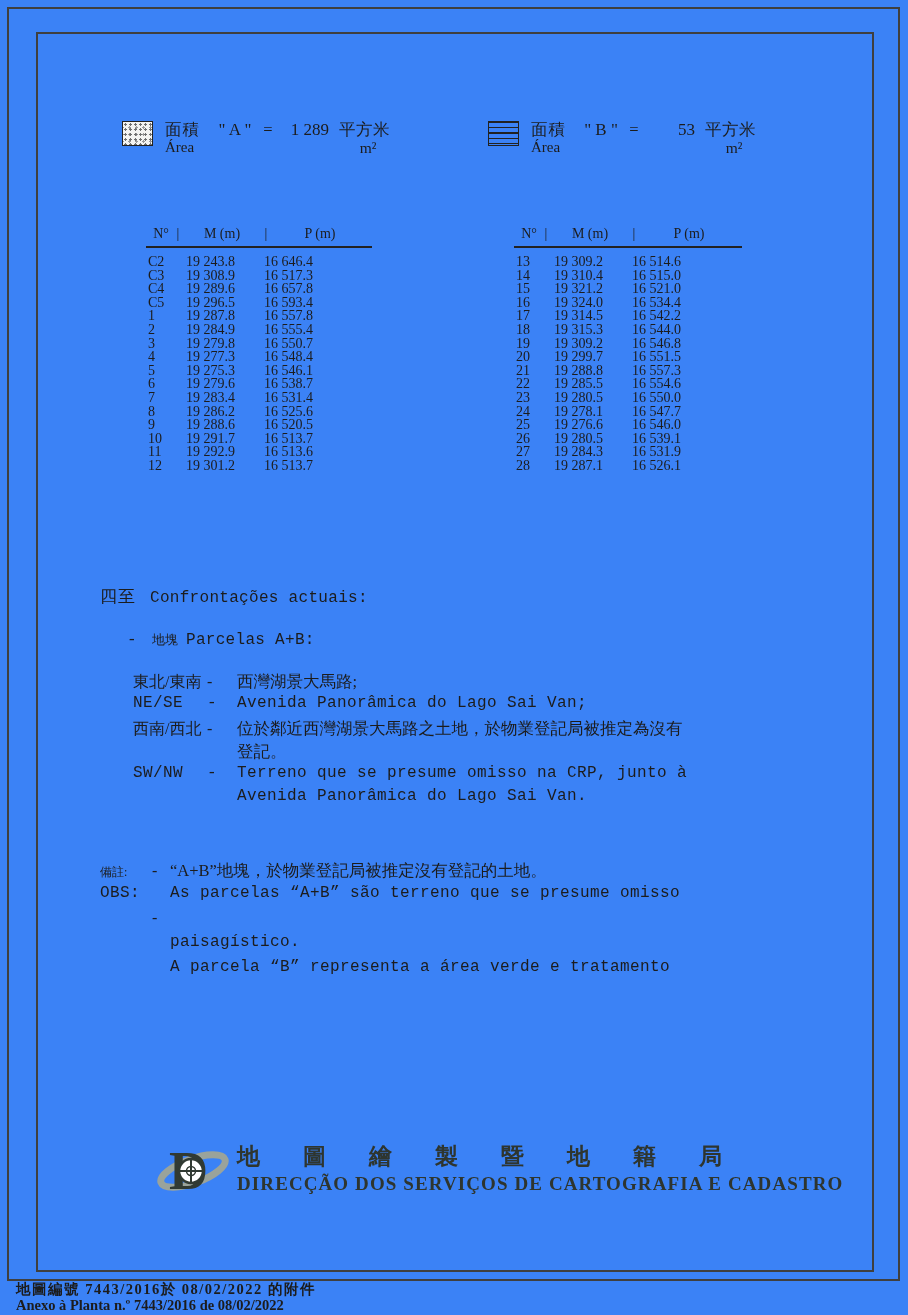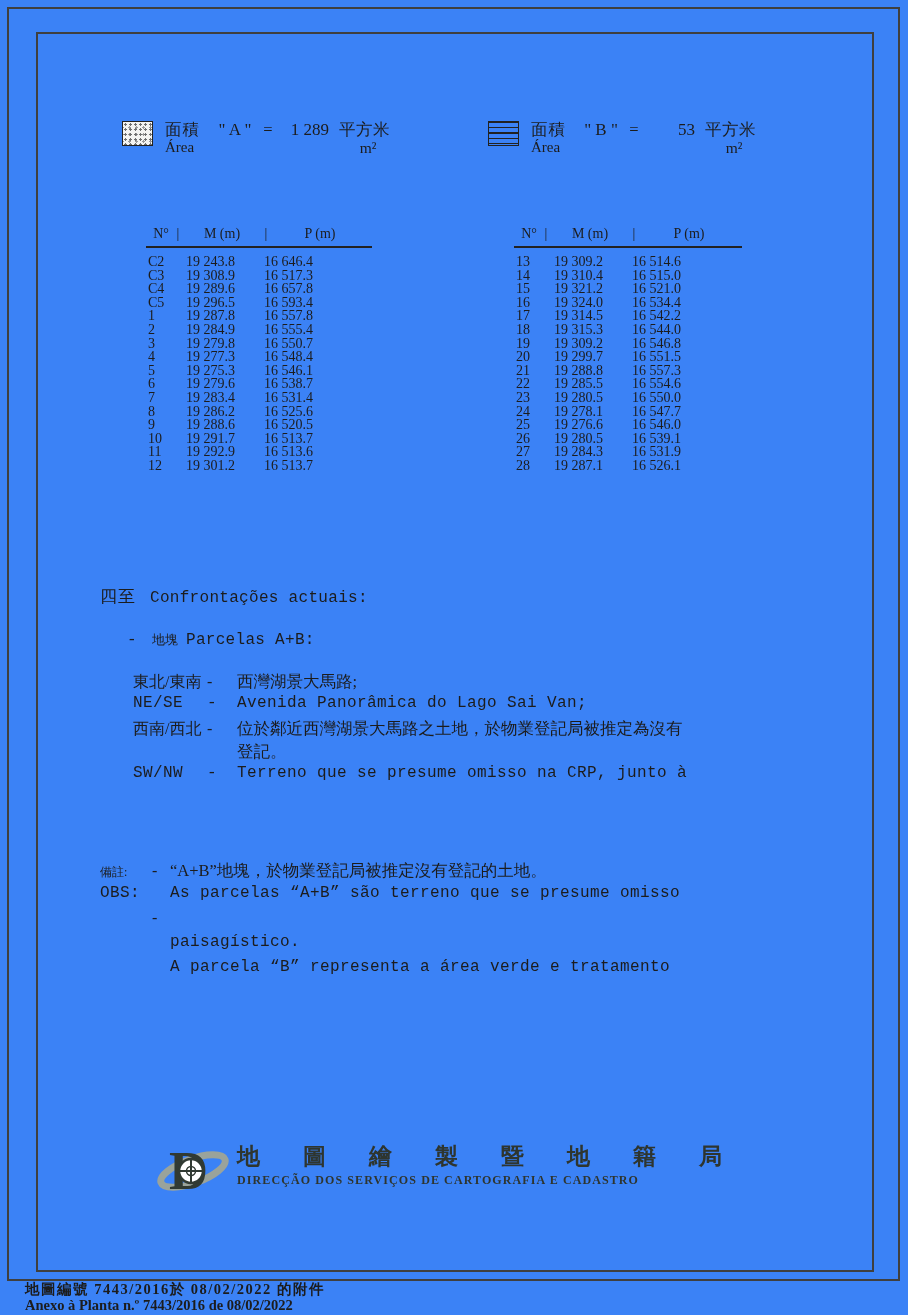--- a/index.html
+++ b/index.html
@@ -68,24 +68,24 @@
   .obs-dash{width:18px;font-size:16px;}
   .obs-text{flex:1;font-size:16.5px;}
   .obs-row[data-lang="pt"] .obs-label,
   .obs-row[data-lang="pt"] .obs-dash,
   .obs-row[data-lang="pt"] .obs-text{font-family:"Liberation Mono",monospace;font-size:16px;letter-spacing:0.4px;}
 
   
   .footer-logo{position:absolute;left:156px;top:1136px;width:74px;height:68px;}
   .dept{position:absolute;left:237px;top:1141px;width:500px;}
   .dept-zh{font-size:23px;font-weight:bold;letter-spacing:43px;white-space:nowrap;height:32px;color:#2e352f;}
-  .dept-pt{font-size:12px;font-weight:bold;letter-spacing:1.1px;white-space:nowrap;color:#2e352f;}
+  .dept-pt{font-size:19px;font-weight:bold;letter-spacing:1.1px;white-space:nowrap;color:#2e352f;}
 
   
-  .annotation{position:absolute;left:25px;top:1282px;font-weight:bold;font-size:14.5px;line-height:15.8px;}
+  .annotation{position:absolute;left:16px;top:1282px;font-weight:bold;font-size:14.5px;line-height:15.8px;}
   .annotation .l1{letter-spacing:1.5px;}
 </style>
 </head>
 <body>
 
 <div class="page">
   <div class="outer-frame"></div>
   <div class="inner-frame"></div>
 
   <div class="legend legend-a">
@@ -376,20 +376,25 @@
         <span class="conf-dash"></span>
         <span class="conf-text">登記。</span>
       </div>
 
       <div class="conf-row" data-lang="pt">
         <span class="conf-label">SW/NW</span>
         <span class="conf-dash">-</span>
         <span class="conf-text">Terreno que se presume omisso na CRP, junto à</span>
       </div>
 
+      <div class="conf-row" data-lang="pt">
+        <span class="conf-label"></span>
+        <span class="conf-dash"></span>
+        <span class="conf-text">Avenida Panorâmica do Lago Sai Van.</span>
+      </div>
     </div>
 
   <div class="obs-rows">
 
       <div class="obs-row" data-lang="zh">
         <span class="obs-label">備註:</span>
         <span class="obs-dash">-</span>
         <span class="obs-text">“A+B”地塊，於物業登記局被推定沒有登記的土地。</span>
       </div>
 

